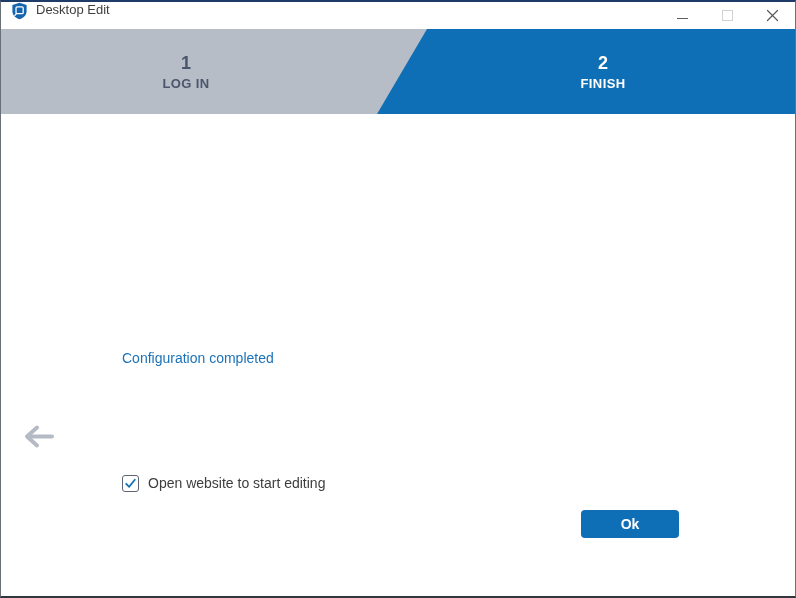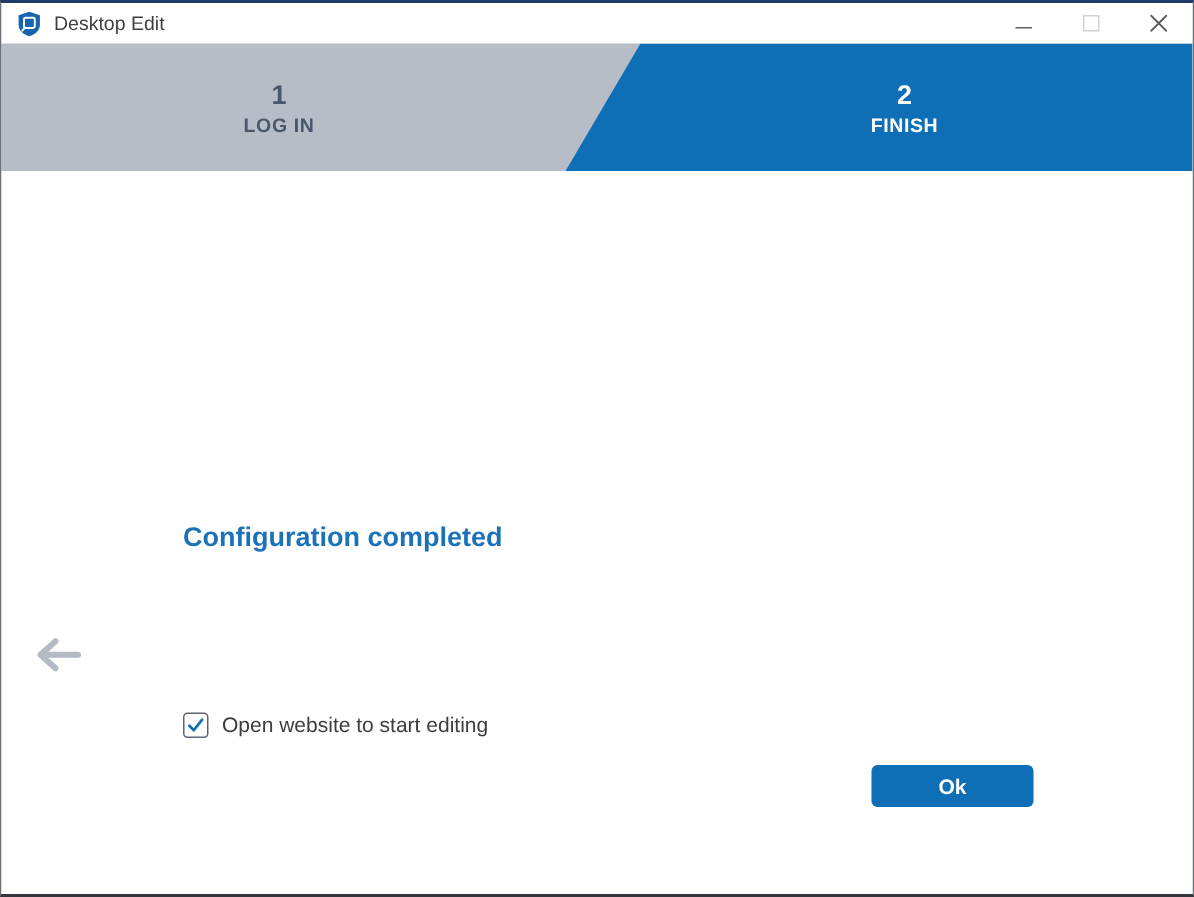--- a/index.html
+++ b/index.html
@@ -15,21 +15,21 @@
   html,body{width:796px;height:598px;overflow:hidden;background:#fff;
     font-family:"Liberation Sans", sans-serif;}
   .window{
     position:relative;width:796px;height:598px;background:#fff;
     border-left:1px solid #6a7077;border-right:1px solid #6a7077;
     border-top:2px solid var(--top-border-navy);border-bottom:2px solid #33363b;
   }
   
   .titlebar{
     position:absolute;left:0;top:0;width:100%;height:27px;background:#ffffff;
-    display:flex;align-items:center;padding-left:10px;
+    display:flex;padding-left:10px;
   }
   .app-icon{width:17px;height:18px;display:block;flex:0 0 auto;}
   .window-title{margin-left:8px;font-size:13px;color:#3f3f3f;white-space:nowrap;}
   .controls{position:absolute;right:0;top:0;height:27px;display:flex;align-items:stretch;}
   .ctrl{
     width:45px;height:27px;display:flex;align-items:center;justify-content:center;
     background:transparent;border:0;cursor:default;
   }
   .dash{display:block;width:11px;height:0;border-top:1px solid #5f5f5f;margin-top:5px;}
   .maxbox{display:block;width:11px;height:11px;border:1px solid #d2d2d2;background:#fff;}
@@ -48,38 +48,38 @@
   .step-label{font-size:13px;font-weight:700;letter-spacing:.4px;line-height:15px;}
   .step-login .step-number,.step-login .step-label{color:var(--step-inactive-text);}
   .step-finish .step-number,.step-finish .step-label{color:#ffffff;}
   
   .content{position:absolute;left:0;top:112px;right:0;bottom:0;background:#fff;}
   .back-button{
     position:absolute;left:18px;top:306px;width:38px;height:32px;background:transparent;border:0;
     display:flex;align-items:center;justify-content:center;cursor:pointer;padding:0;
   }
   .page-title{
-    position:absolute;left:121px;top:231px;font-size:18px;font-weight:700;
+    position:absolute;left:121px;top:231px;font-size:14px;font-weight:400;
     color:var(--heading-blue);line-height:26px;
   }
   .body-text{
     position:absolute;left:121px;top:282px;font-size:13.5px;color:var(--body-text);line-height:22px;
   }
   .checkbox-row{
     position:absolute;left:121px;top:359px;display:flex;align-items:center;height:20px;cursor:pointer;
   }
   .checkbox{
     width:17px;height:17px;border:1px solid #5f6673;border-radius:3px;background:#fff;
     display:flex;align-items:center;justify-content:center;flex:0 0 auto;
   }
   .checkbox .check{visibility:hidden;}
   .checkbox.checked .check{visibility:visible;}
   .checkbox-label{margin-left:9px;font-size:14px;color:var(--body-text);white-space:nowrap;}
   .ok-button{
-    position:absolute;left:580px;top:396px;width:108px;height:28px;background:var(--accent);
+    position:absolute;left:580px;top:396px;width:98px;height:28px;background:var(--accent);
     border:0;border-radius:4px;color:#fff;font-size:14px;font-weight:700;
     font-family:"Liberation Sans", sans-serif;cursor:pointer;
     display:flex;align-items:center;justify-content:center;
   }
 </style>
 </head>
 <body>
 
 <div class="window">
 

